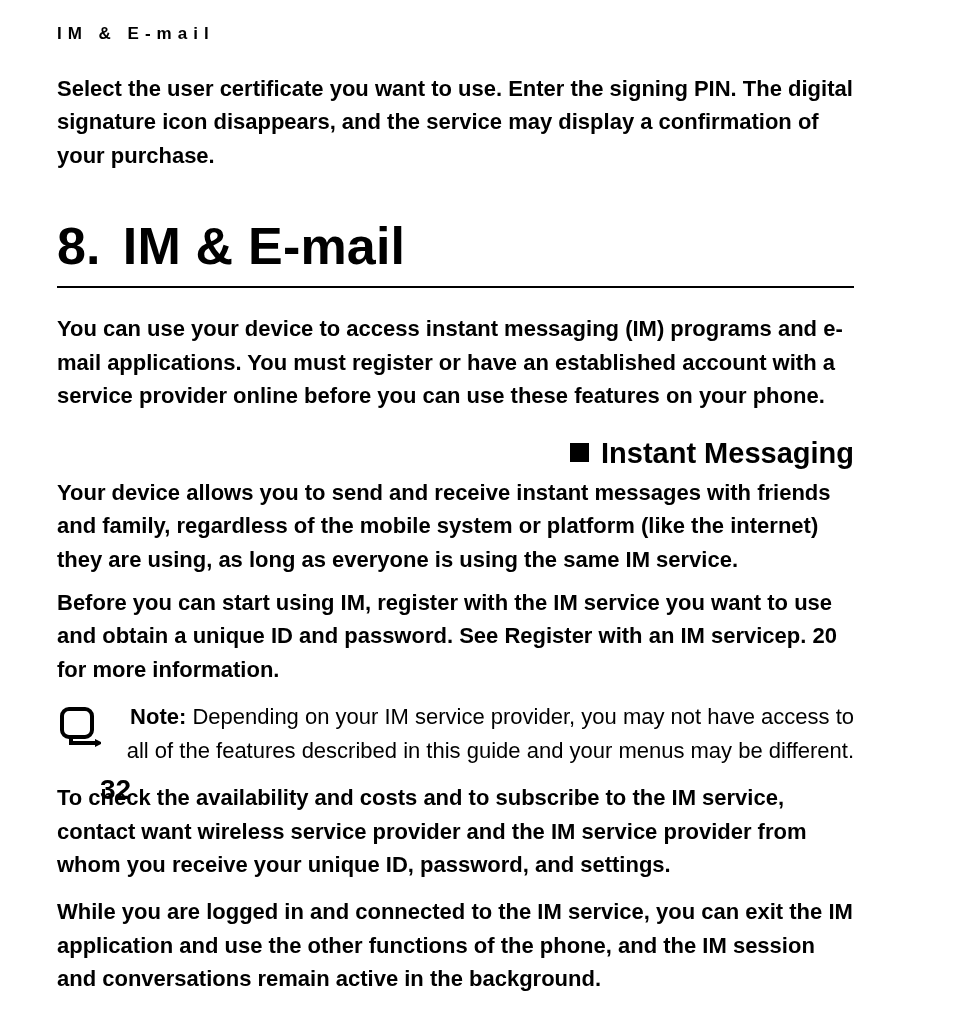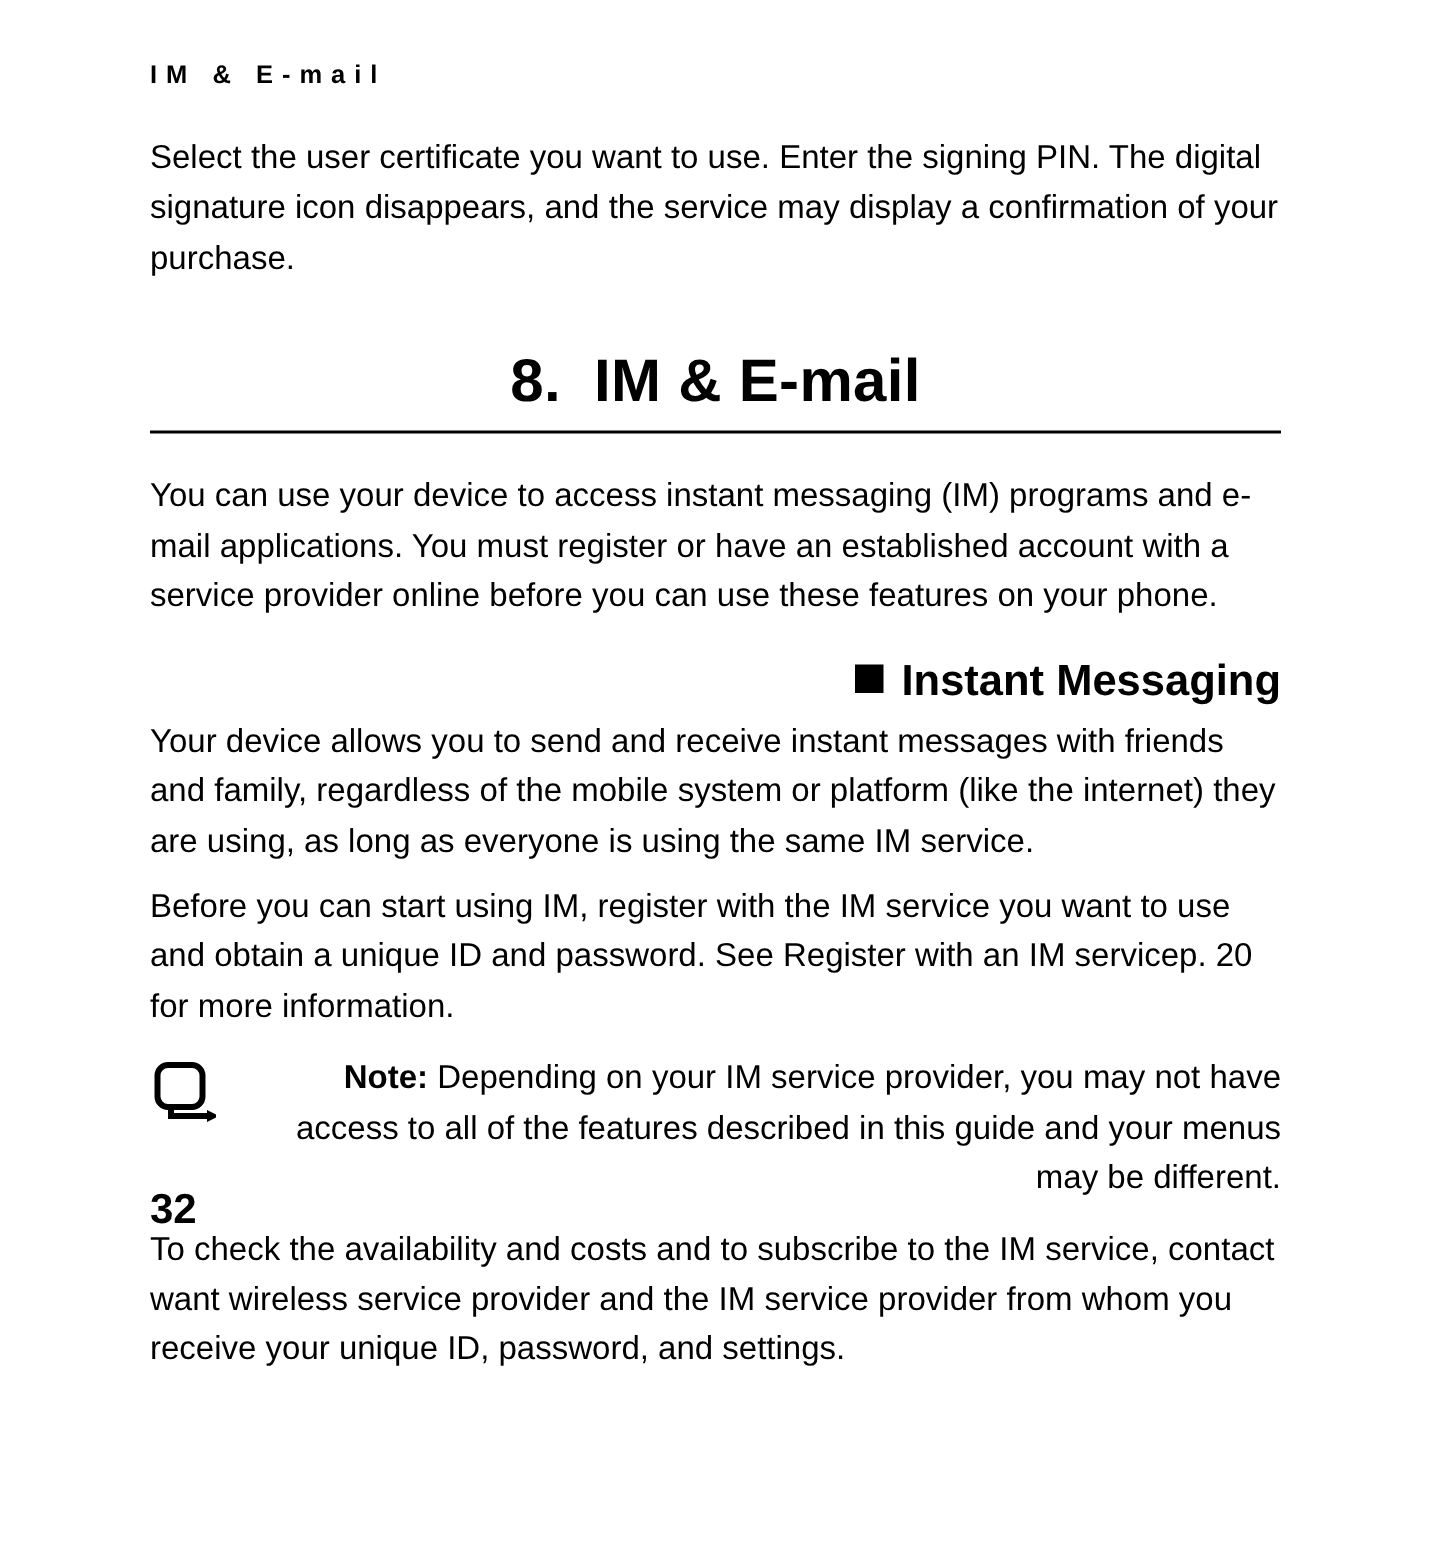--- a/index.html
+++ b/index.html
@@ -7,44 +7,42 @@
     padding: 0;
     width: 954px;
     height: 1036px;
     background: #ffffff;
     font-family: "Segoe UI", "Helvetica Neue", Arial, sans-serif;
     color: #000000;
     font-feature-settings: "kern";
   }
   .page {
     box-sizing: border-box;
-    padding: 24px 100px 0 100px;
+    padding: 24px 100px 0 57px;
     width: 954px;
     height: 844px;
     position: relative;
-    margin-top: 16px;
   }
   .running-head {
     font-size: 17px;
     font-weight: 700;
     letter-spacing: 6px;
     margin-bottom: 28px;
   }
   .body-para {
     font-size: 22px;
     line-height: 1.52;
     margin: 0 0 24px 0;
-    font-weight: 400;
+    font-weight: 700;
   }
   .chapter-title {
-    font-size: 40px;
+    font-size: 52px;
     font-weight: 700;
     margin: 44px 0 10px 0;
     letter-spacing: 0.2px;
-    text-align: center;
   }
   .chapter-number {
     margin-right: 22px;
   }
   .chapter-rule {
     border: none;
     border-top: 2px solid #000;
     margin: 0 0 24px 0;
   }
   .section-heading {
@@ -119,15 +117,16 @@
       <path d="M 14 34 L 14 39 L 40 39" fill="none" stroke="#000" stroke-width="4" stroke-linecap="round"></path>
       <polygon points="38,35 46,39 38,43" fill="#000"></polygon>
     </svg>
     <div class="note-text">
       <span class="note-label">Note:</span><span> Depending on your IM service provider, you may not have access to all of the features described in this guide and your menus may be different.</span>
     </div>
   </div>
 
   <p class="body-para" style="margin-bottom:14px;">To check the availability and costs and to subscribe to the IM service, contact want wireless service provider and the IM service provider from whom you receive your unique ID, password, and settings.</p>
 
+  <p class="body-para">While you are logged in and connected to the IM service, you can exit the IM application and use the other functions of the phone, and the IM session and conversations remain active in the background.</p>
 
   <div class="page-number">32</div>
 </div>
 
 </body></html>

